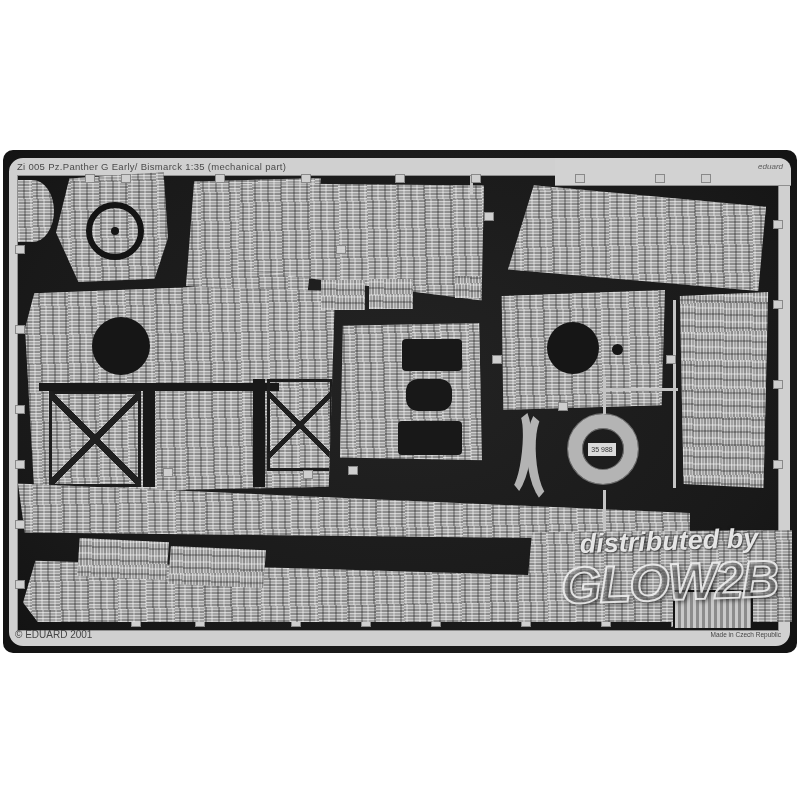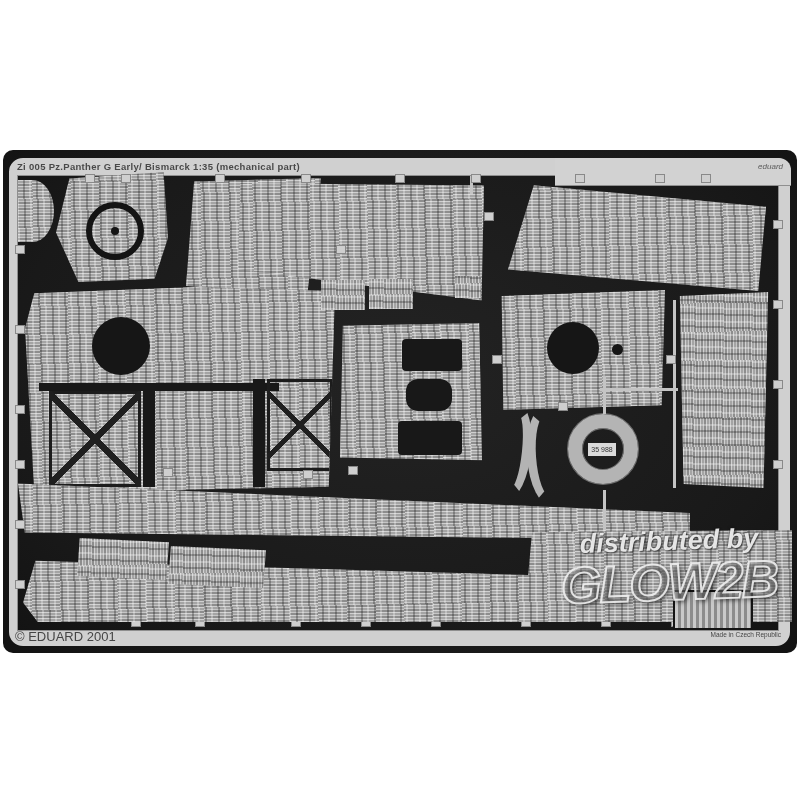--- a/index.html
+++ b/index.html
@@ -29,24 +29,24 @@
     font-size:7px;line-height:13px;text-align:center;color:#333;}
   .arc{position:absolute;box-sizing:border-box;border:9px solid transparent;border-radius:50%;z-index:2;}
   .arc.right{border-right-color:#b3b3b3;}
   .arc.left{border-left-color:#b3b3b3;}
   .cupring{position:absolute;box-sizing:border-box;border:6px solid #141414;border-radius:50%;}
   .cupdot{position:absolute;width:8px;height:8px;border-radius:50%;background:#141414;left:50%;top:50%;margin:-4px 0 0 -4px;}
   .tab{position:absolute;width:10px;height:9px;background:#cfcfcf;box-shadow:inset 0 0 0 1px #898989;z-index:2;}
   .runner{position:absolute;background:#c4c4c4;z-index:2;}
   .ribbed{background:repeating-linear-gradient(90deg,#c9c9c9 0 3px,#8c8c8c 3px 6px);box-shadow:0 0 0 2px #141414;}
   .fret-title{position:absolute;left:14px;top:10px;width:540px;height:14px;z-index:3;
-    font-size:9.5px;font-weight:bold;line-height:14px;color:#3a3a3a;letter-spacing:0.3px;opacity:0.9;
+    font-size:9.5px;font-weight:normal;line-height:14px;color:#3a3a3a;letter-spacing:0.3px;opacity:0.9;
     white-space:nowrap;overflow:hidden;}
   .brand{position:absolute;right:14px;top:12px;z-index:3;font-size:8px;font-style:italic;color:#5a5a5a;}
-  .copyright{position:absolute;left:12px;top:479px;z-index:3;font-size:13px;color:#454545;}
+  .copyright{position:absolute;left:12px;top:479px;z-index:3;font-size:10px;color:#454545;}
   .madein{position:absolute;right:16px;top:481px;z-index:3;font-size:6.5px;color:#454545;}
   .wm{position:absolute;z-index:9;transform:rotate(-2deg);pointer-events:none;}
   .wm-line1{left:540px;top:376px;width:252px;text-align:center;
     font-size:27px;font-weight:bold;font-style:italic;color:rgba(244,244,244,0.92);
     text-shadow:1px 1px 2px rgba(20,20,20,0.8), -1px -1px 2px rgba(20,20,20,0.5);}
   .wm-line2{left:538px;top:402px;width:256px;text-align:center;
     font-size:52px;font-weight:800;font-style:italic;letter-spacing:-2px;
     color:rgba(210,210,210,0.28);
     -webkit-text-stroke:2px rgba(240,240,240,0.9);
     text-shadow:2px 2px 5px rgba(0,0,0,0.7);}

